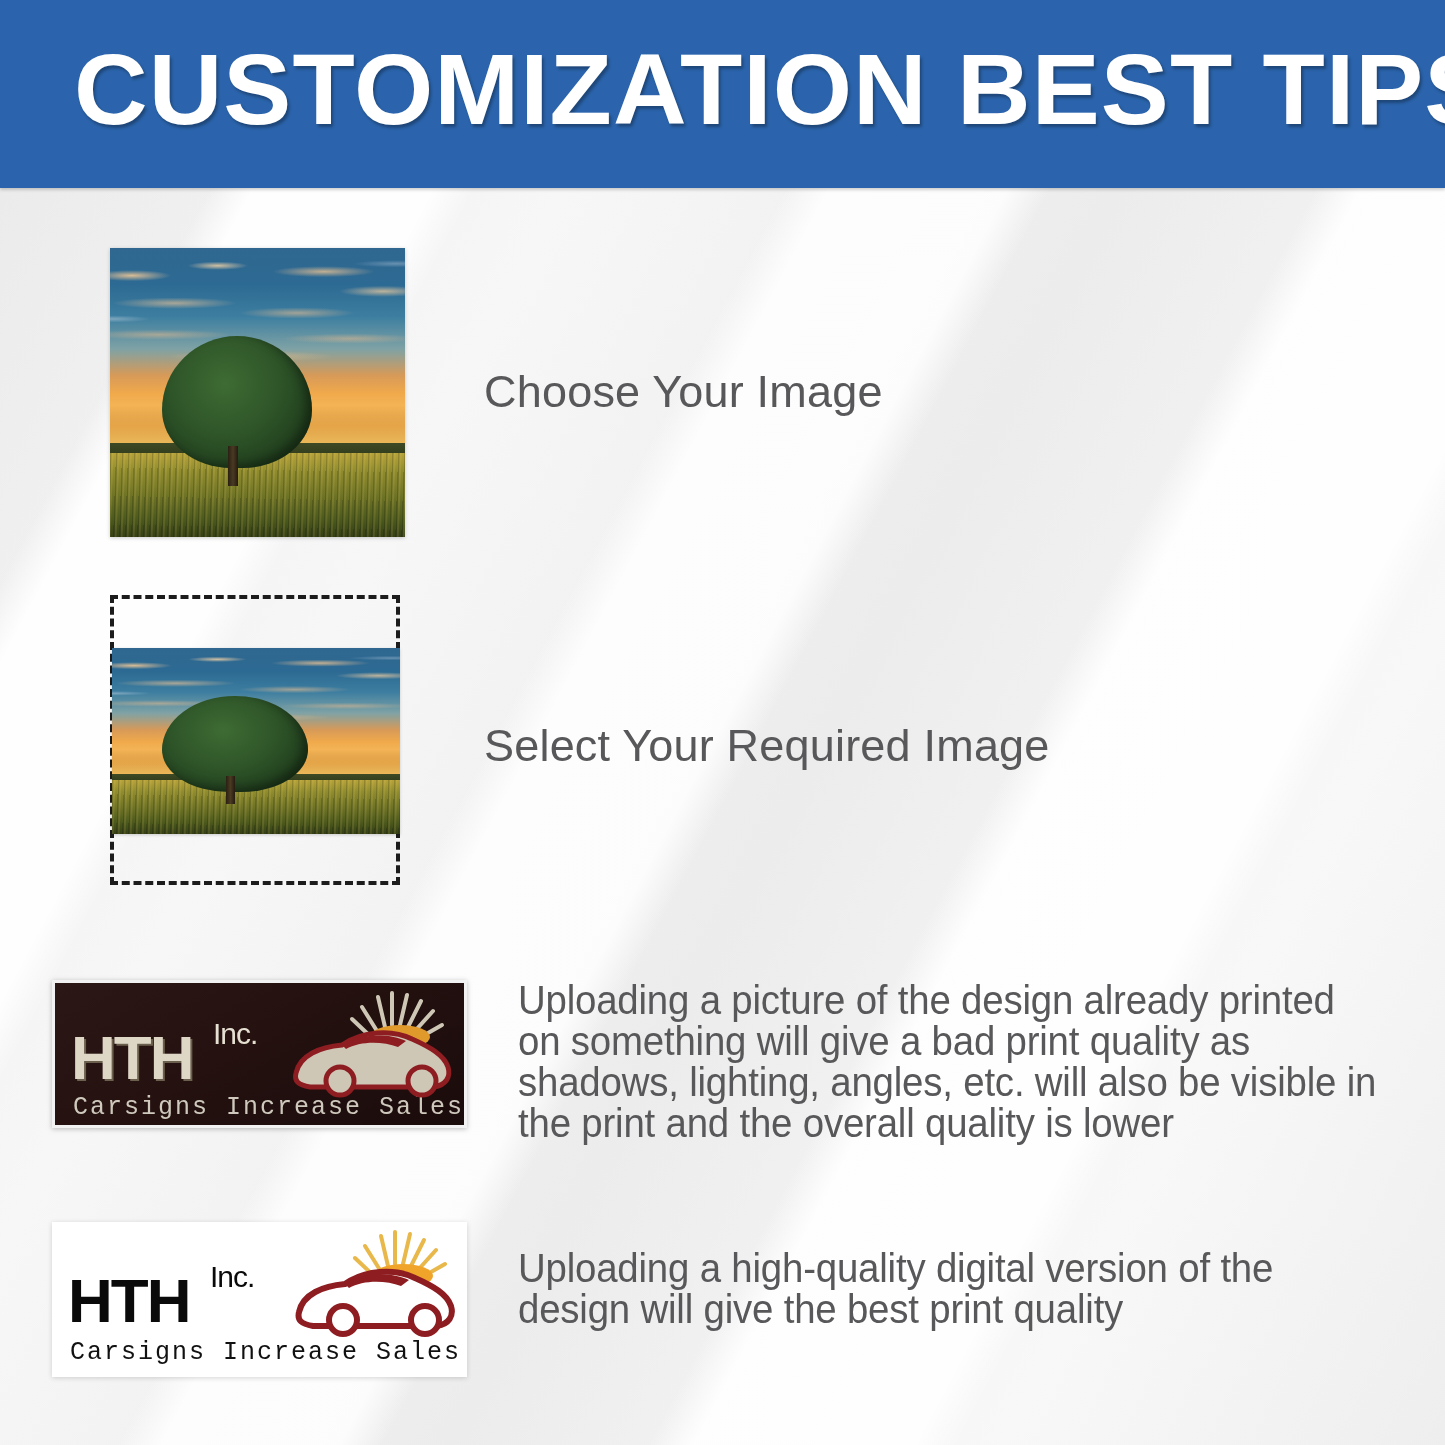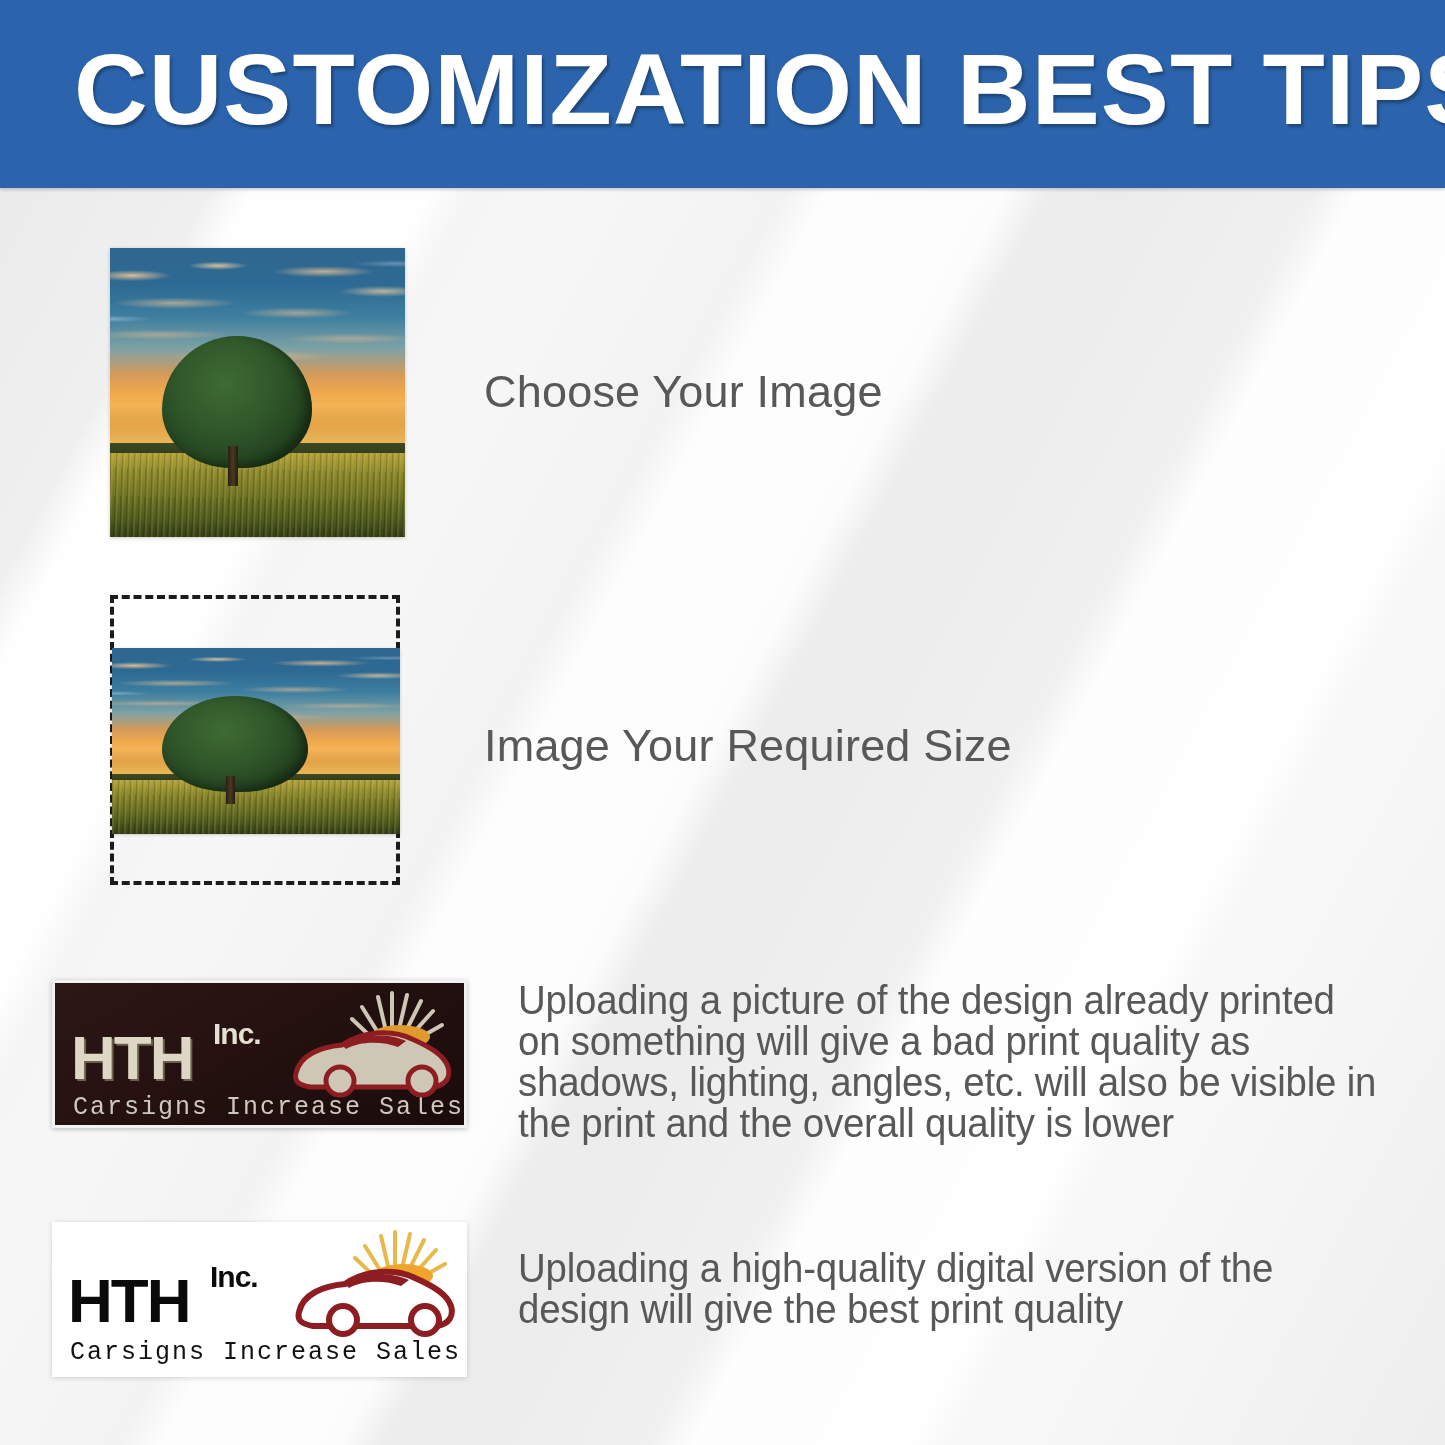--- a/index.html
+++ b/index.html
@@ -202,21 +202,21 @@
   .hth-word {
     position: absolute;
     font-family: "Liberation Sans", sans-serif;
     font-weight: bold;
     line-height: 1;
     white-space: nowrap;
   }
   .hth-inc {
     position: absolute;
     font-family: "Liberation Sans", sans-serif;
-    font-weight: bold;
+    font-weight: normal;
     line-height: 1;
     white-space: nowrap;
   }
   .hth-tag {
     position: absolute;
     font-family: Liberation Mono, monospace;
     line-height: 1;
     white-space: nowrap;
     letter-spacing: 2px;
   }
@@ -327,21 +327,21 @@
     <div class="sky"></div>
     <div class="clouds"></div>
     <div class="horizon-glow"></div>
     <div class="field-far"></div>
     <div class="field"></div>
     <div class="field-streaks"></div>
     <div class="tree-canopy" style="left:50px; top:48px; width:146px; height:96px;"></div>
     <div class="tree-trunk" style="left:114px; top:128px; width:9px; height:28px;"></div>
   </div>
 
-  <div class="row-text heading-text" id="text-select">Image Your Required Size</div>
+  <div class="row-text heading-text" id="text-select">Select Your Required Image</div>
 
   <div id="logo-photo" class="hth-logo">
     <div class="logo-inner">
       <div class="hth-word">HTH</div>
       <div class="hth-inc">Inc.</div>
       <div class="hth-tag">Carsigns Increase Sales</div>
 
       <div class="emblem">
         <svg viewBox="0 0 180 120" width="180" height="120">
           <g stroke="#cfc7b6" stroke-width="4" stroke-linecap="round">

